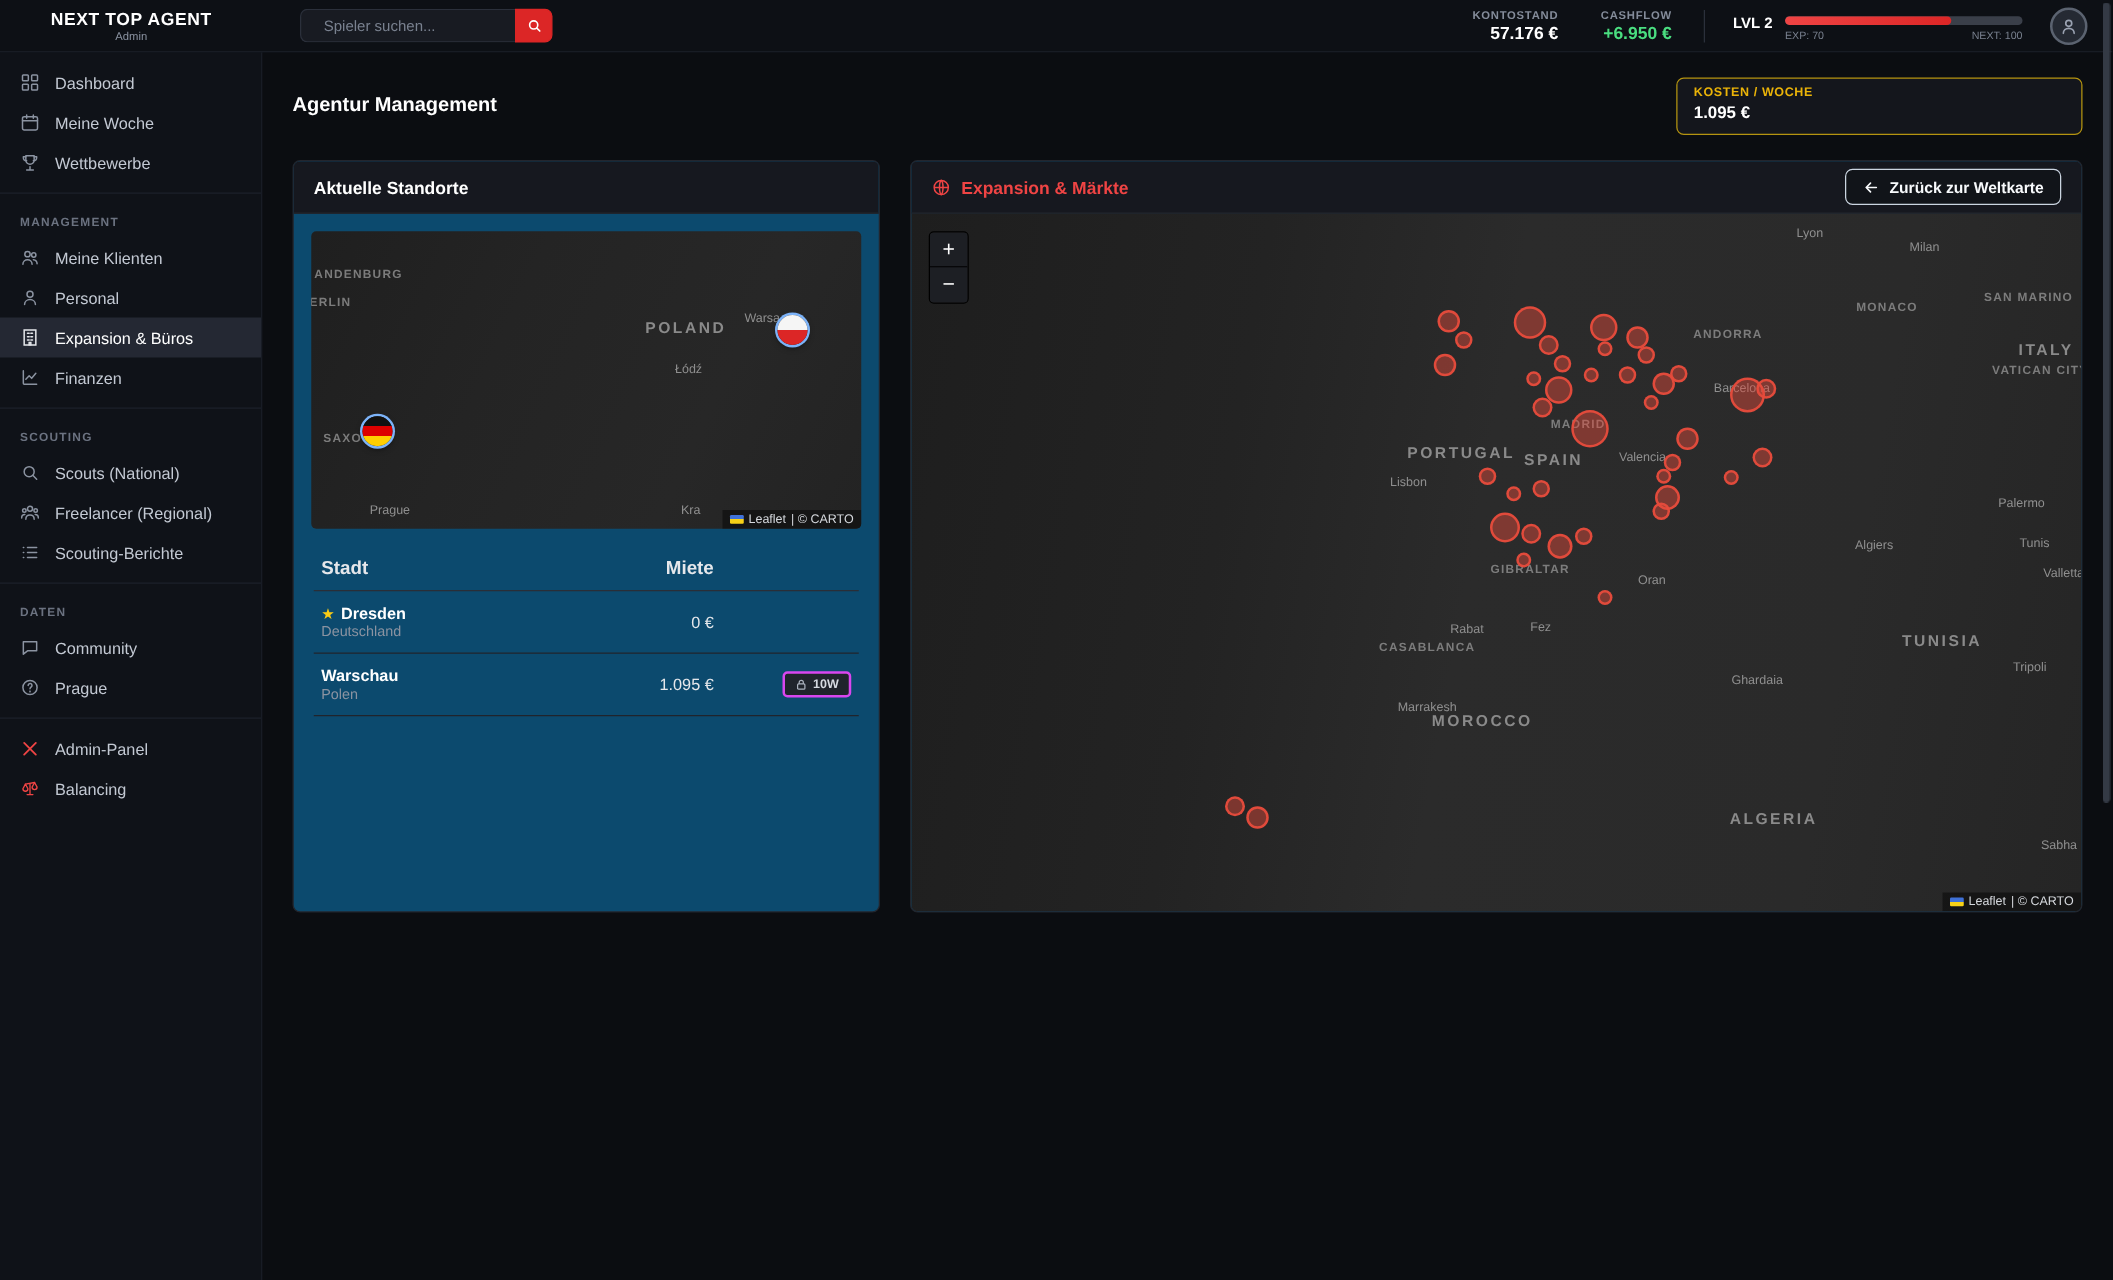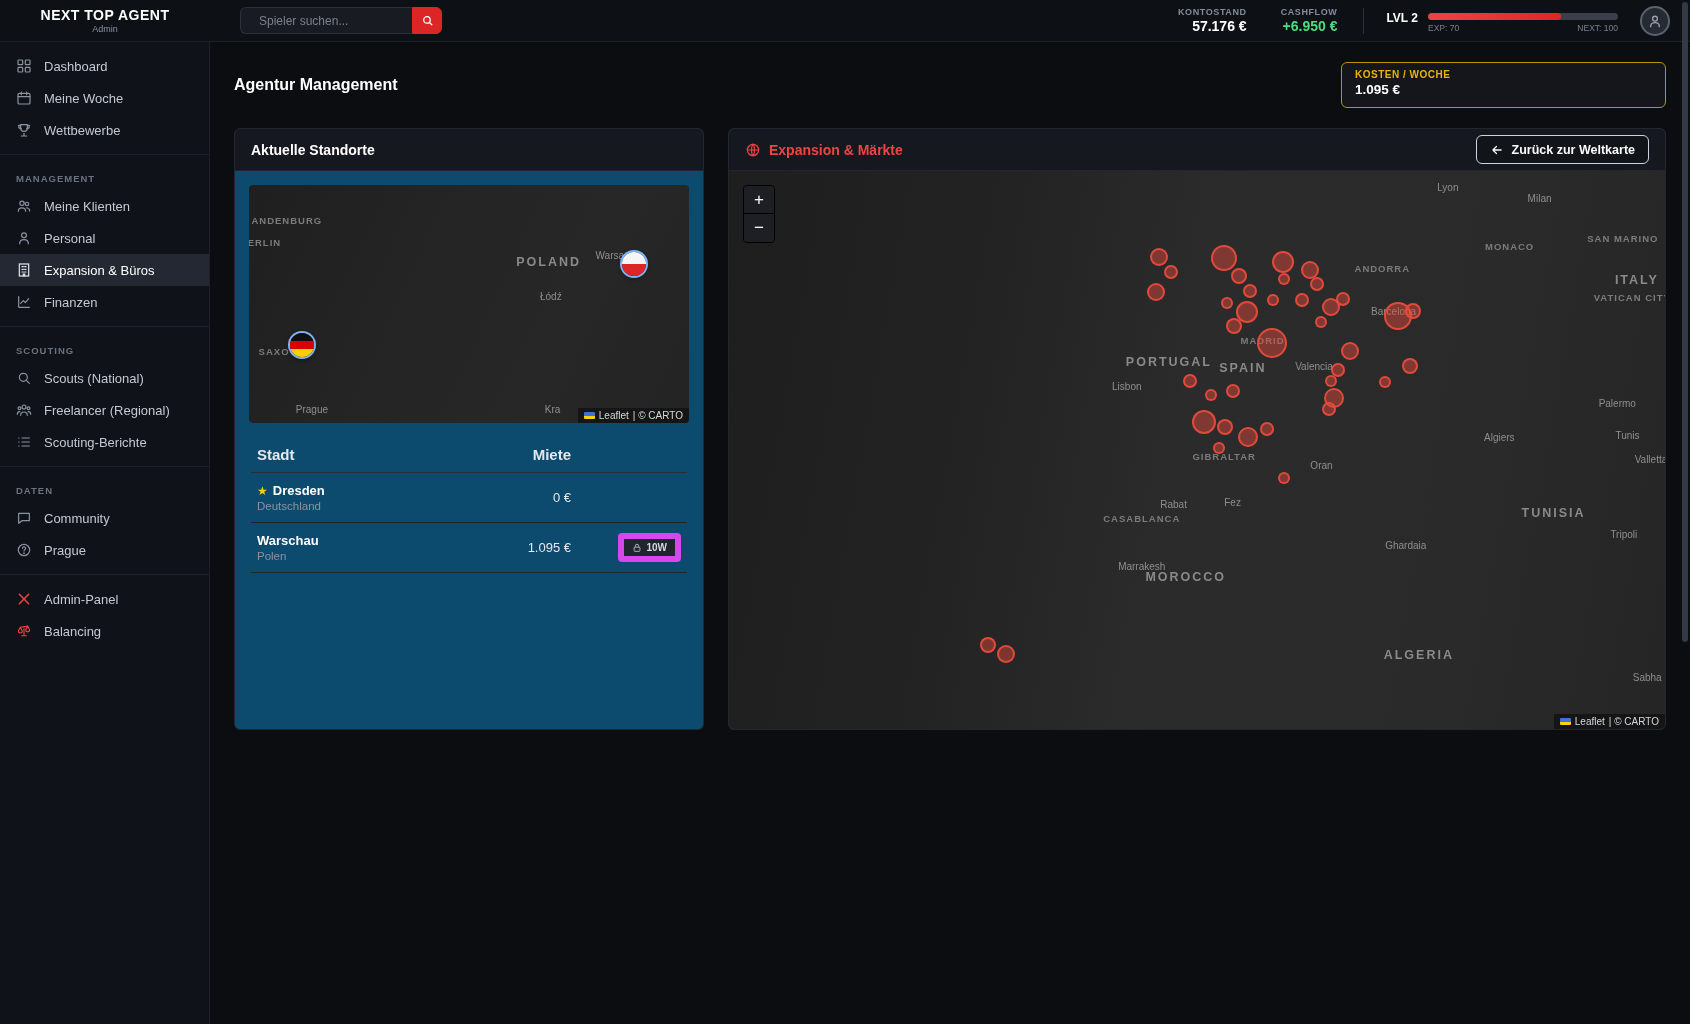--- a/index.html
+++ b/index.html
@@ -97,21 +97,21 @@
   .lt-head { display:grid; grid-template-columns:1fr 110px 110px; padding:9px 6px; border-bottom:1px solid #2a2e37; }
   .lt-head .h { font-size:15px; font-weight:bold; color:#e5e7eb; }
   .lt-head .h.r { text-align:right; }
   .lt-row { display:grid; grid-template-columns:1fr 110px 110px; align-items:center; padding:10px 6px; border-bottom:1px solid #20242c; }
   .city-line { font-size:13px; font-weight:bold; color:#fff; display:flex; align-items:center; gap:5px; }
   .city-star { color:#facc15; font-size:12px; }
   .city-sub { font-size:11.5px; color:#8b93a1; margin-top:2px; }
   .rent { font-size:13px; color:#e5e7eb; text-align:right; }
   .row-extra { display:flex; justify-content:flex-end; }
   .lock-badge {
-    display:inline-flex; align-items:center; gap:4px; background:#20242c; border:6px solid #d946ef;
+    display:inline-flex; align-items:center; gap:4px; background:#20242c; border:2px solid #d946ef;
     border-radius:4px; padding:3px 8px; font-size:10px; font-weight:bold; color:#d6dae1;
   }
   .lock-badge svg { color:#aab1bd; }
 
   
   .panel-right { flex:1; }
   .back-btn {
     margin-left:auto; height:29px; display:inline-flex; align-items:center; gap:8px;
     background:#111419; border:1px solid #cbd5e1; border-radius:6px; color:#f8fafc;
     font-size:12.5px; font-weight:bold; padding:0 13px; cursor:pointer; font-family:inherit;

